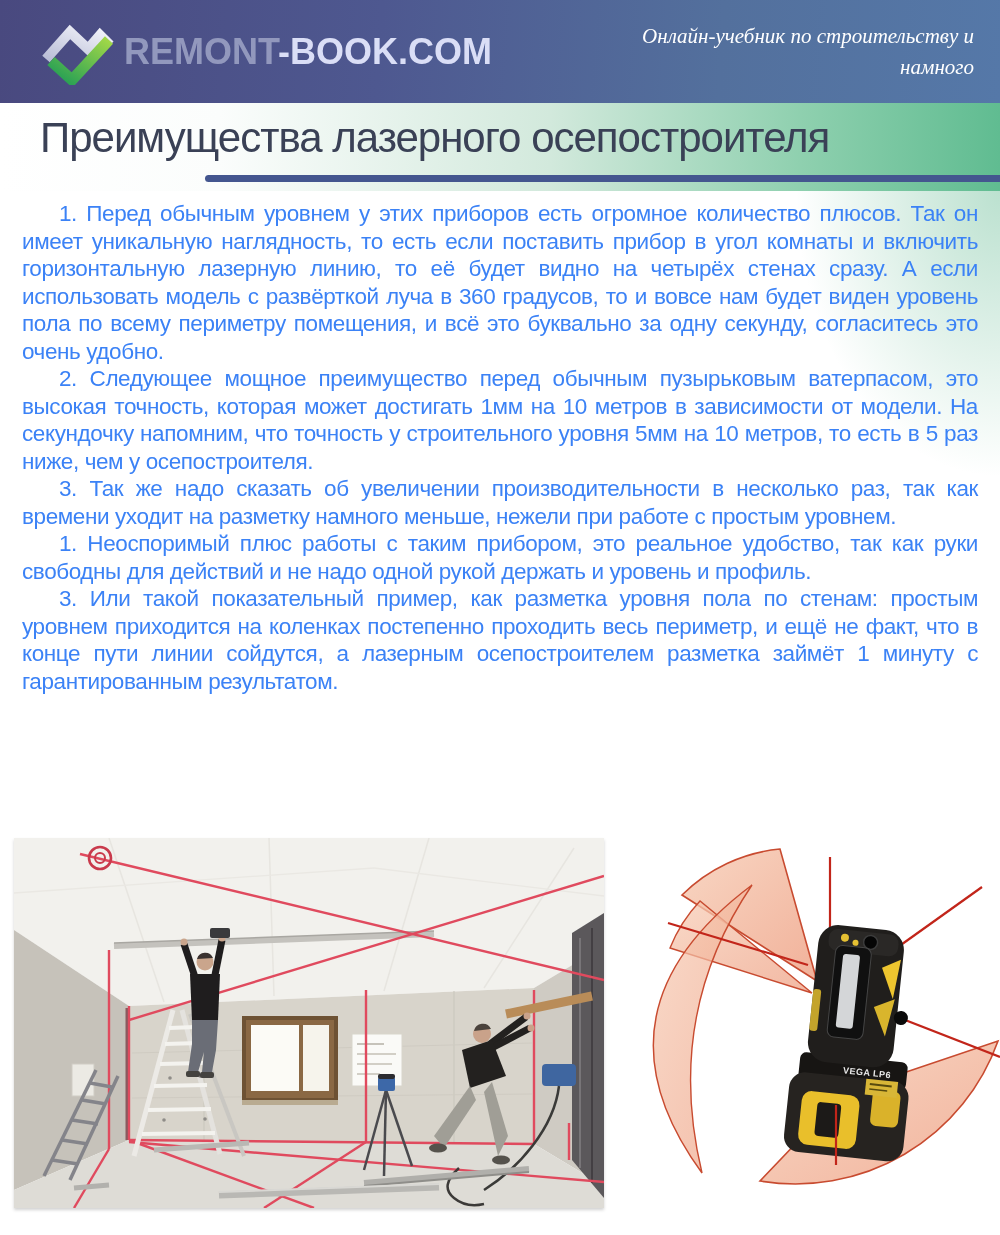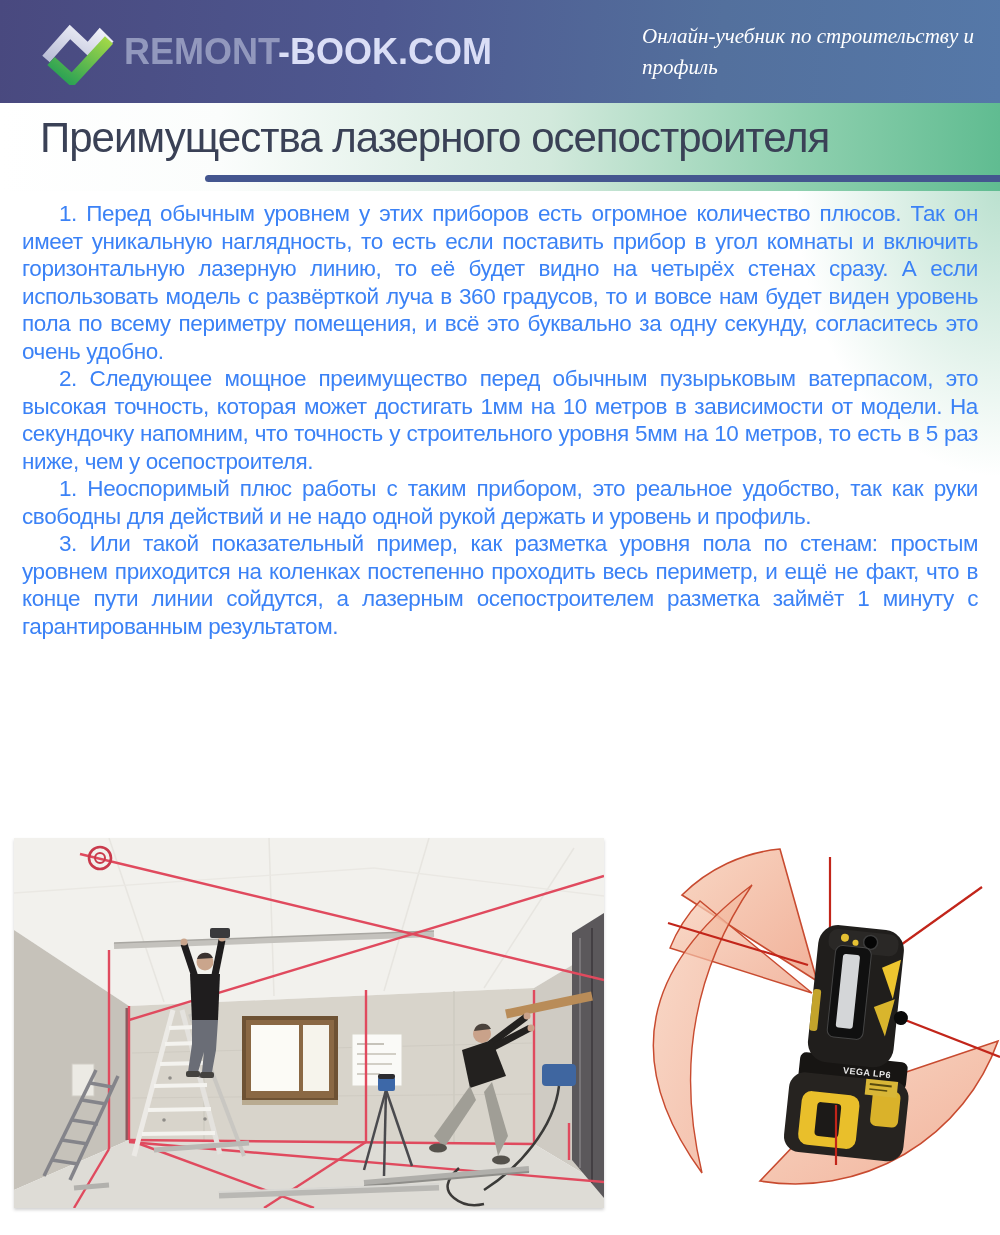--- a/index.html
+++ b/index.html
@@ -12,21 +12,21 @@
     position:absolute;top:0;left:0;width:1000px;height:103px;
     background:linear-gradient(94deg,#49497f 0%,#4e5890 38%,#53709d 72%,#5578a8 100%);
     display:flex;align-items:center;justify-content:space-between;gap:40px;
   }
   .brand{display:flex;align-items:center;margin-left:38px;cursor:pointer;}
   .brand svg{display:block;margin-right:10px;}
   .brand-text{font-weight:bold;font-size:36px;letter-spacing:0px;white-space:nowrap;}
   .brand-primary{color:#9298bd;}
   .brand-secondary{color:#dadef6;}
   .site-tagline{
-    margin-right:26px;text-align:left;color:#ffffff;
+    margin-right:26px;text-align:right;color:#ffffff;
     font-family:"Liberation Serif","DejaVu Serif",serif;font-style:italic;
     font-size:21px;line-height:31px;
   }
   
   .title-band{
     position:absolute;top:103px;left:0;width:1000px;height:88px;
     background:linear-gradient(90deg,#ffffff 0%,#fbfdfc 22%,#d2e9dc 55%,#8fd0af 80%,#60bc91 100%);
   }
   .title-band h1{
     margin:0;position:absolute;left:40px;top:11px;
@@ -70,33 +70,34 @@
             <stop offset="1" stop-color="#a2d848"></stop>
         </linearGradient>
       </defs>
       <path d="M8,40 L32,13 L50,30 L62,16 L72,26" fill="none" stroke="url(#lgSilver)" stroke-width="10" stroke-linejoin="miter"></path>
       <path d="M13,42 L34,61 L71,21" fill="none" stroke="url(#lgGreen)" stroke-width="11"></path>
     </svg>
     <div class="brand-text"><span class="brand-primary">REMONT</span><span class="brand-secondary">-BOOK.COM</span></div>
   </div>
   <div class="site-tagline">
     <div>Онлайн-учебник по строительству и</div>
-    <div>профиль</div>
+    <div>намного</div>
   </div>
 </header>
 
 <section class="title-band">
   <h1>Преимущества лазерного осепостроителя</h1>
   <div class="title-underline"></div>
 </section>
 
 <div class="content-tint"></div>
 <article class="article-body">
   <p>1. Перед обычным уровнем у этих приборов есть огромное количество плюсов. Так он имеет уникальную наглядность, то есть если поставить прибор в угол комнаты и включить горизонтальную лазерную линию, то её будет видно на четырёх стенах сразу. А если использовать модель с развёрткой луча в 360 градусов, то и вовсе нам будет виден уровень пола по всему периметру помещения, и всё это буквально за одну секунду, согласитесь это очень удобно.</p>
   <p>2. Следующее мощное преимущество перед обычным пузырьковым ватерпасом, это высокая точность, которая может достигать 1мм на 10 метров в зависимости от модели. На секундочку напомним, что точность у строительного уровня 5мм на 10 метров, то есть в 5 раз ниже, чем у осепостроителя.</p>
+  <p>3. Так же надо сказать об увеличении производительности в несколько раз, так как времени уходит на разметку намного меньше, нежели при работе с простым уровнем.</p>
   <p>1. Неоспоримый плюс работы с таким прибором, это реальное удобство, так как руки свободны для действий и не надо одной рукой держать и уровень и профиль.</p>
   <p>3. Или такой показательный пример, как разметка уровня пола по стенам: простым уровнем приходится на коленках постепенно проходить весь периметр, и ещё не факт, что в конце пути линии сойдутся, а лазерным осепостроителем разметка займёт 1 минуту с гарантированным результатом.</p>
 </article>
 
 <div class="figures-row">
 
   <div class="room-photo">
     <svg width="590" height="370" viewBox="0 0 590 370">
 
       <polygon points="0,0 590,0 590,108 520,150 115,168 0,92" fill="#f2f1ed"></polygon>

